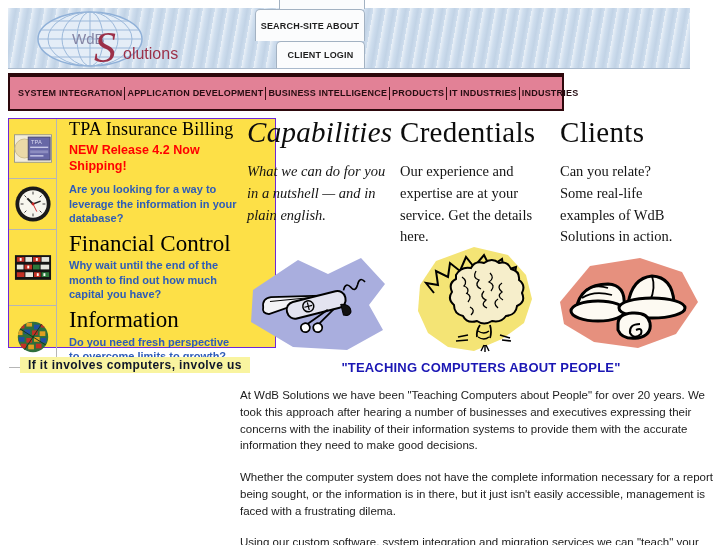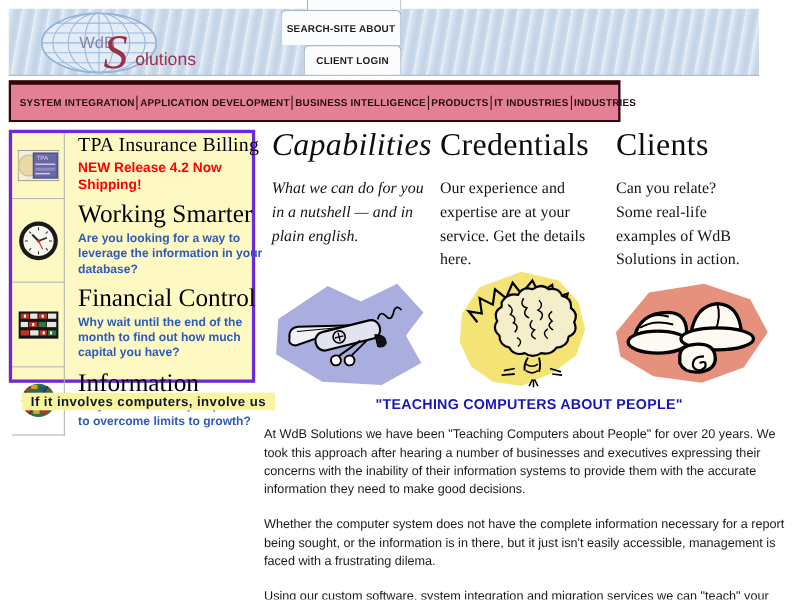--- a/index.html
+++ b/index.html
@@ -43,22 +43,22 @@
     padding:16px 6px;
   }
   .menu-item {
     font-size:9px; font-weight:bold; color:#260c11; letter-spacing:.2px;
     white-space:nowrap; padding:0 2px; cursor:pointer;
   }
   .menu-sep { width:1px; height:13px; background:#3a1016; flex:none; }
 
   
   .sidebar {
-    position:absolute; left:8px; top:118px; width:224px; height:230px;
-    border:3px solid #6d28d9; background:#fef9c3;
+    position:absolute; left:8px; top:118px; width:268px; height:230px;
+    border:1px solid #6d28d9; background:#fde047;
   }
   .side-row { display:flex; cursor:pointer; }
   .icon-cell {
     width:48px; flex:none; border-right:1px solid #b6b6b6; border-bottom:1px solid #b6b6b6;
     display:flex; align-items:center; justify-content:center; padding:4px 0;
   }
   .side-content { padding:1px 0 5px 12px; }
   .side-title { font-family:"Liberation Serif", serif; color:#000; line-height:1.1; }
   .t-lg { font-size:23px; }
   .t-md { font-size:18px; letter-spacing:.2px; }
@@ -184,21 +184,20 @@
           <line x1="29" y1="11" x2="27" y2="13"></line>
             <line x1="13" y1="27" x2="11" y2="29"></line>
         </g>
         <line x1="20" y1="20" x2="14" y2="14" stroke="#222" stroke-width="2"></line>
         <line x1="20" y1="20" x2="28" y2="17" stroke="#222" stroke-width="1.5"></line>
         <line x1="20" y1="20" x2="24" y2="28" stroke="#cc2222" stroke-width="1"></line>
         <circle cx="20" cy="20" r="1.5" fill="#cc2222"></circle>
       </svg>
     </div>
     <div class="side-content">
-      <div class="side-title t-lg">Working Smarter</div>
       <div class="side-sub">Are you looking for a way to leverage the information in your database?</div>
     </div>
   </div>
 
   <div class="side-row">
     <div class="icon-cell">
       <svg width="38" height="27" viewBox="0 0 40 28">
         <rect x="1" y="1" width="38" height="26" fill="#141414"></rect>
         <g>
           <rect x="3" y="3" width="8" height="5" fill="#c23024"></rect>

